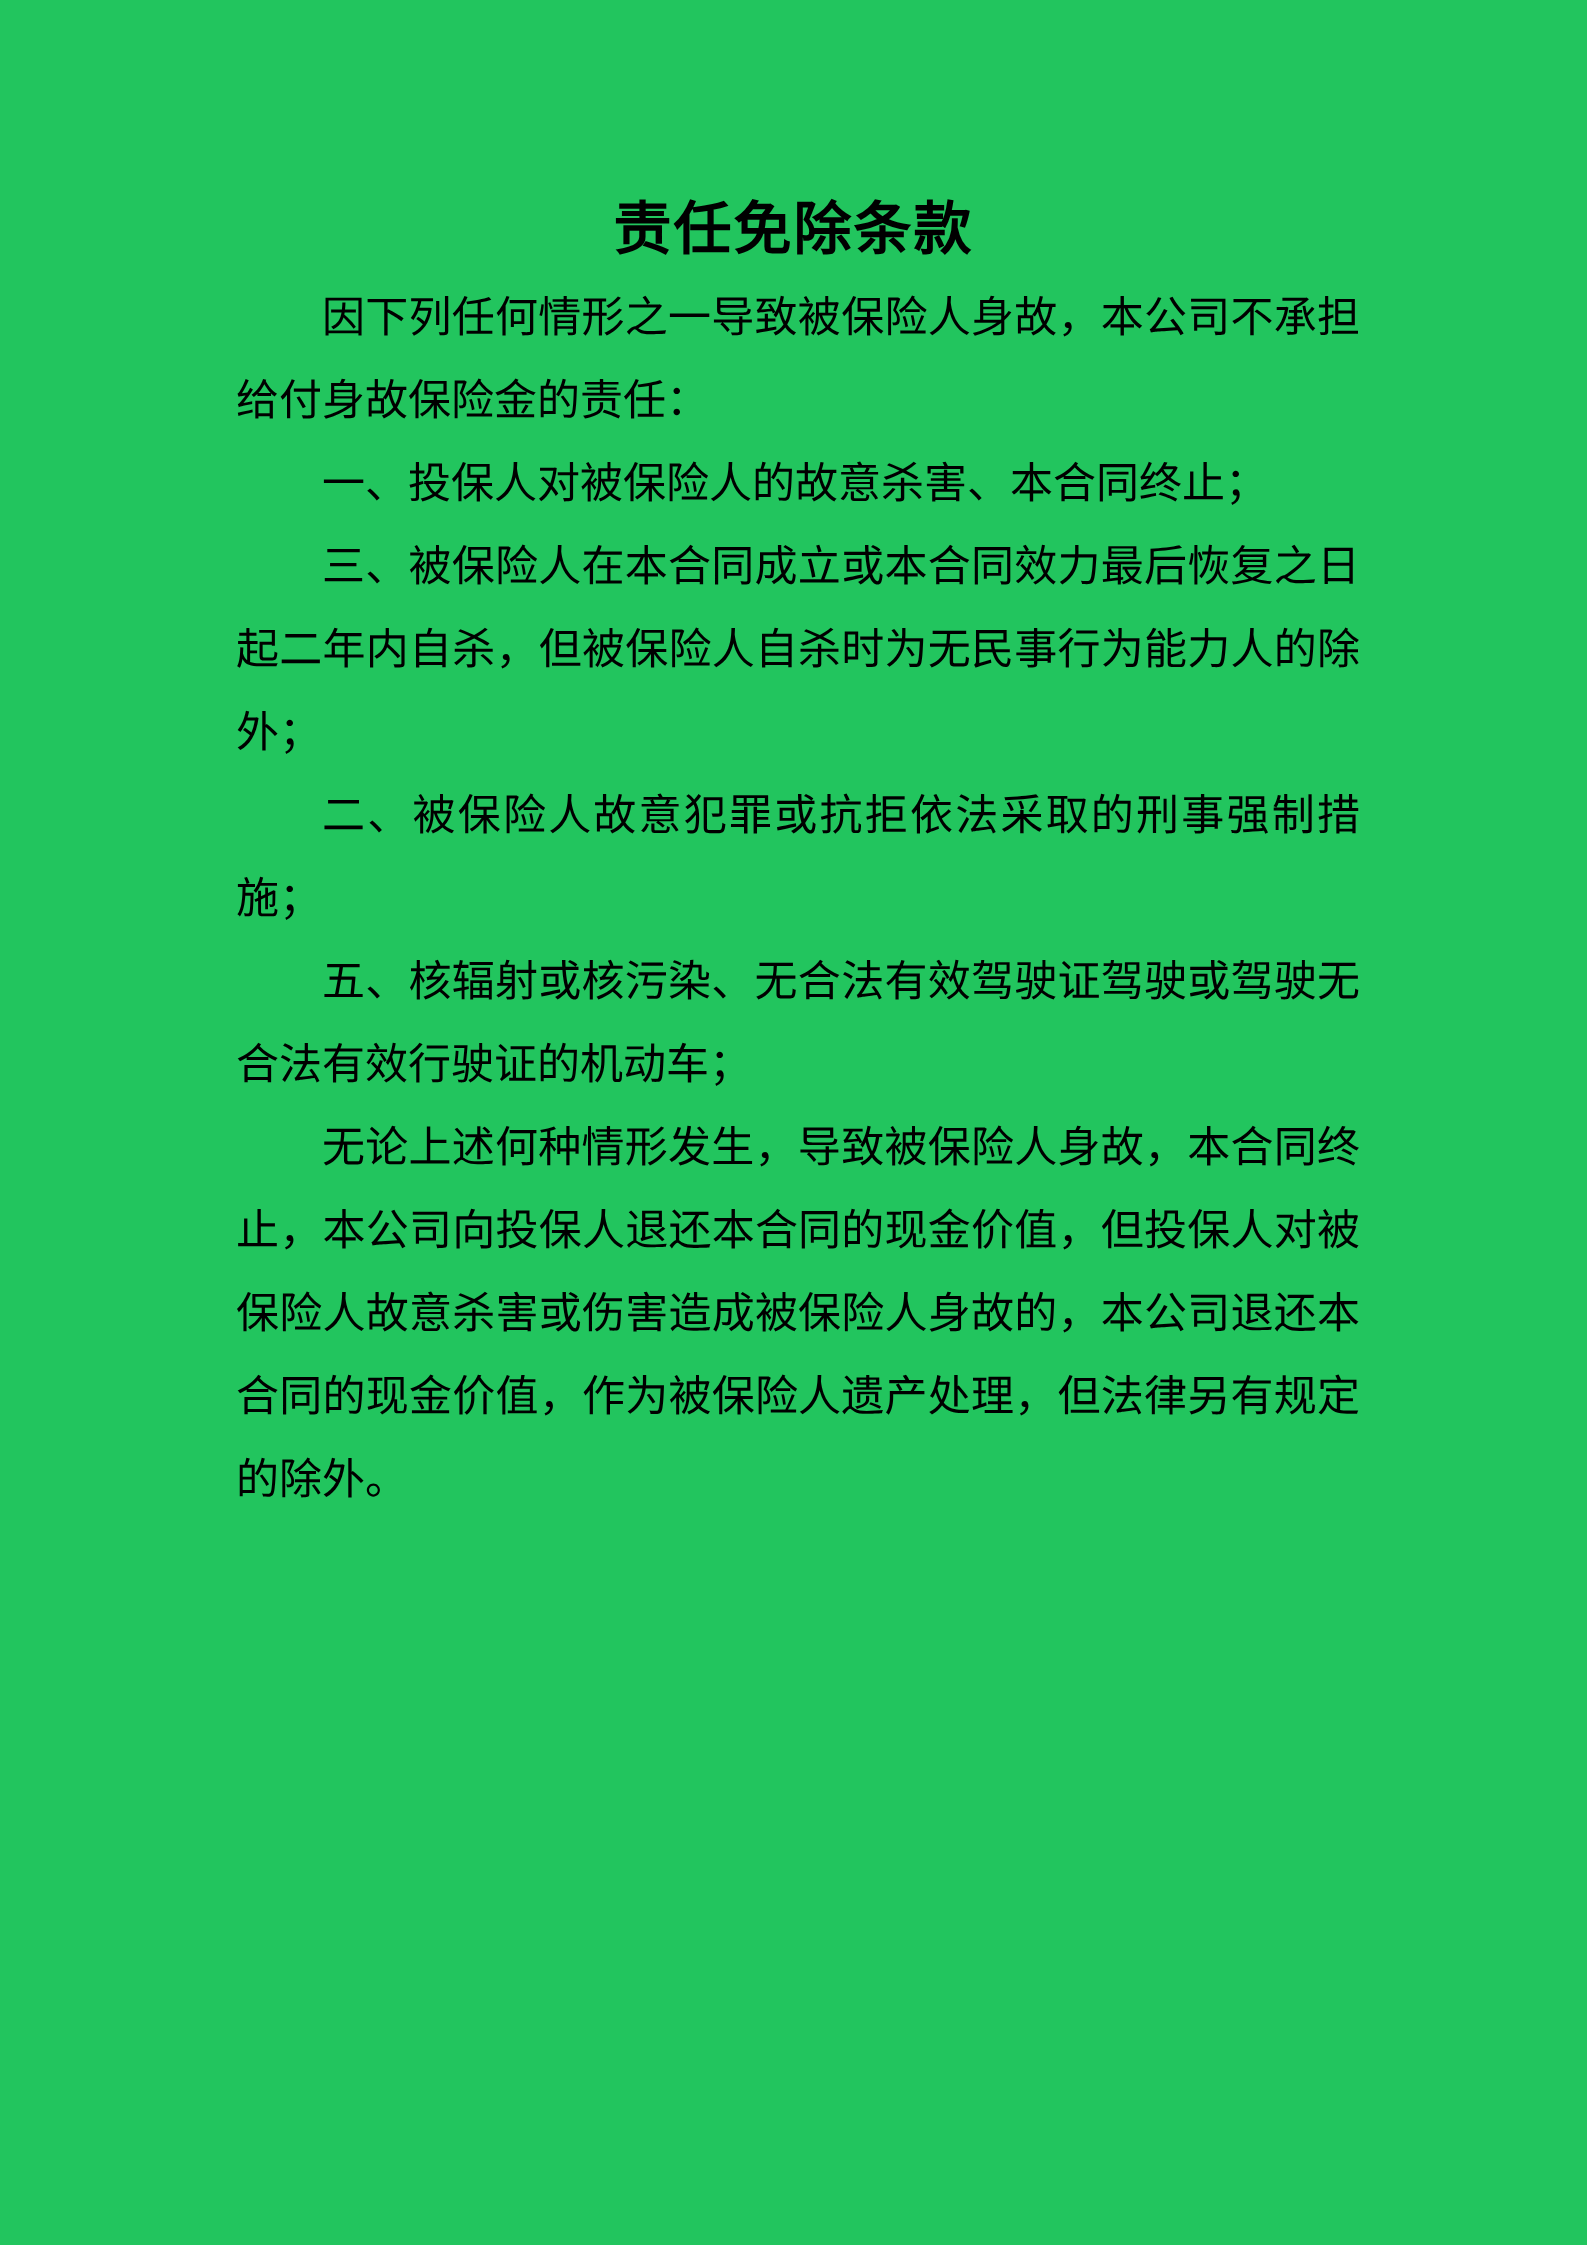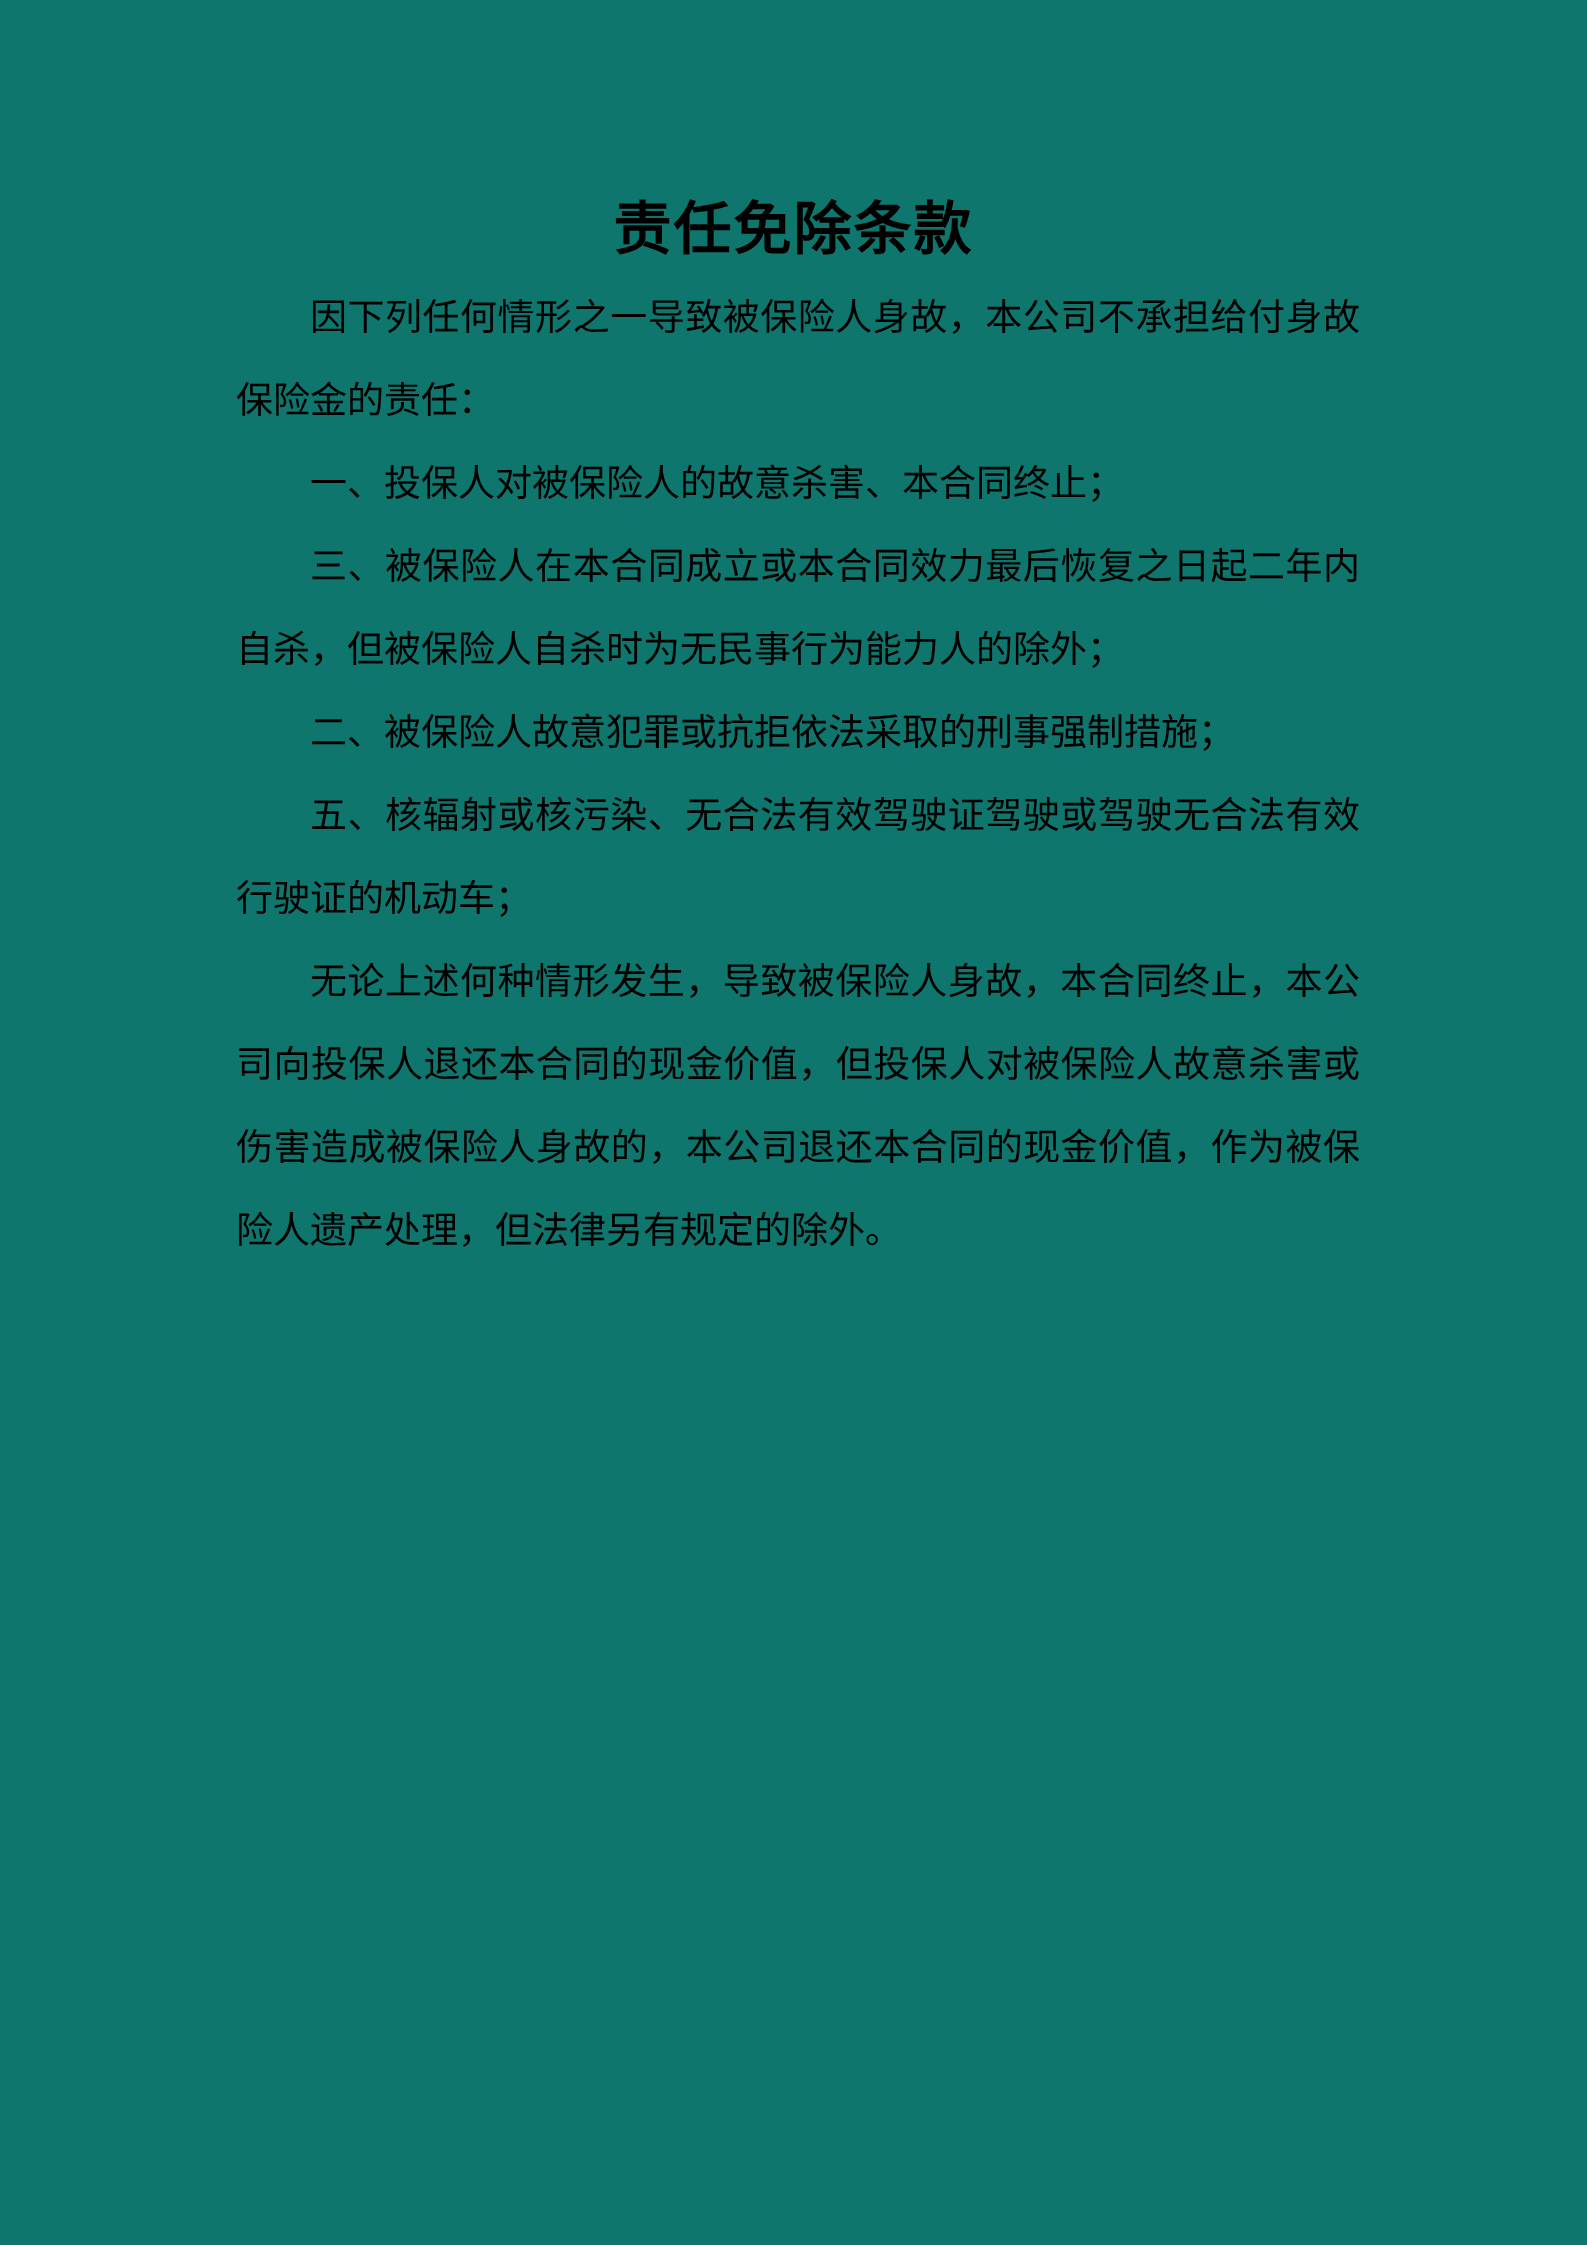--- a/index.html
+++ b/index.html
@@ -4,21 +4,21 @@
 <style>
   html, body {
     margin: 0;
     padding: 0;
     background: #ffffff;
   }
   .page {
     position: relative;
     width: 1587px;
     height: 2245px;
-    background: #0f766e;
+    background: #22c55e;
     overflow: hidden;
   }
   .doc-title {
     margin: 0;
     padding-top: 190px;
     text-align: center;
     font-family: "Liberation Serif", "DejaVu Serif", serif;
     font-weight: 700;
     font-size: 58px;
     line-height: 80px;
@@ -26,21 +26,21 @@
     letter-spacing: 2px;
   }
   .doc-body {
     width: 1124px;
     margin: 6px 0 0 236px;
   }
   .para {
     margin: 0;
     padding: 0;
     font-family: "Liberation Serif", "DejaVu Serif", serif;
-    font-size: 37px;
+    font-size: 43px;
     line-height: 83px;
     color: #000000;
     text-align: justify;
     text-justify: inter-ideograph;
     text-indent: 2em;
     word-break: normal;
     overflow-wrap: break-word;
   }
 </style>
 </head>

